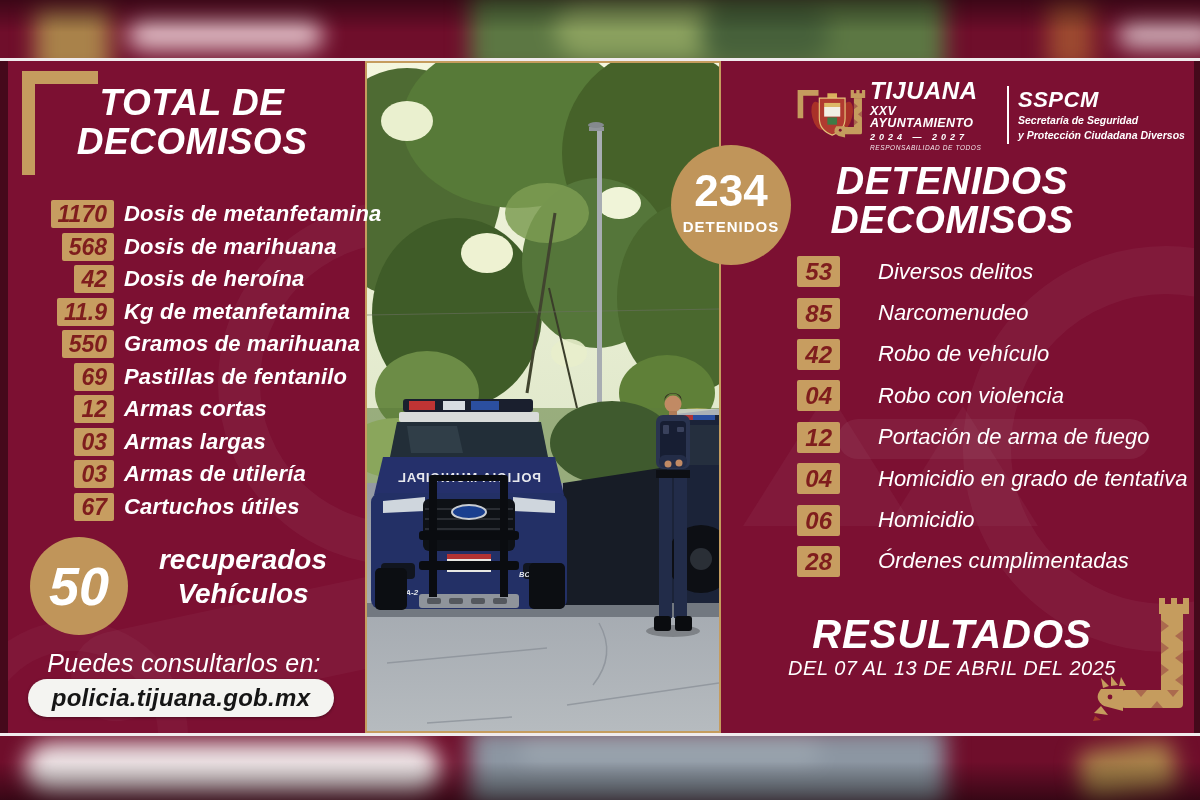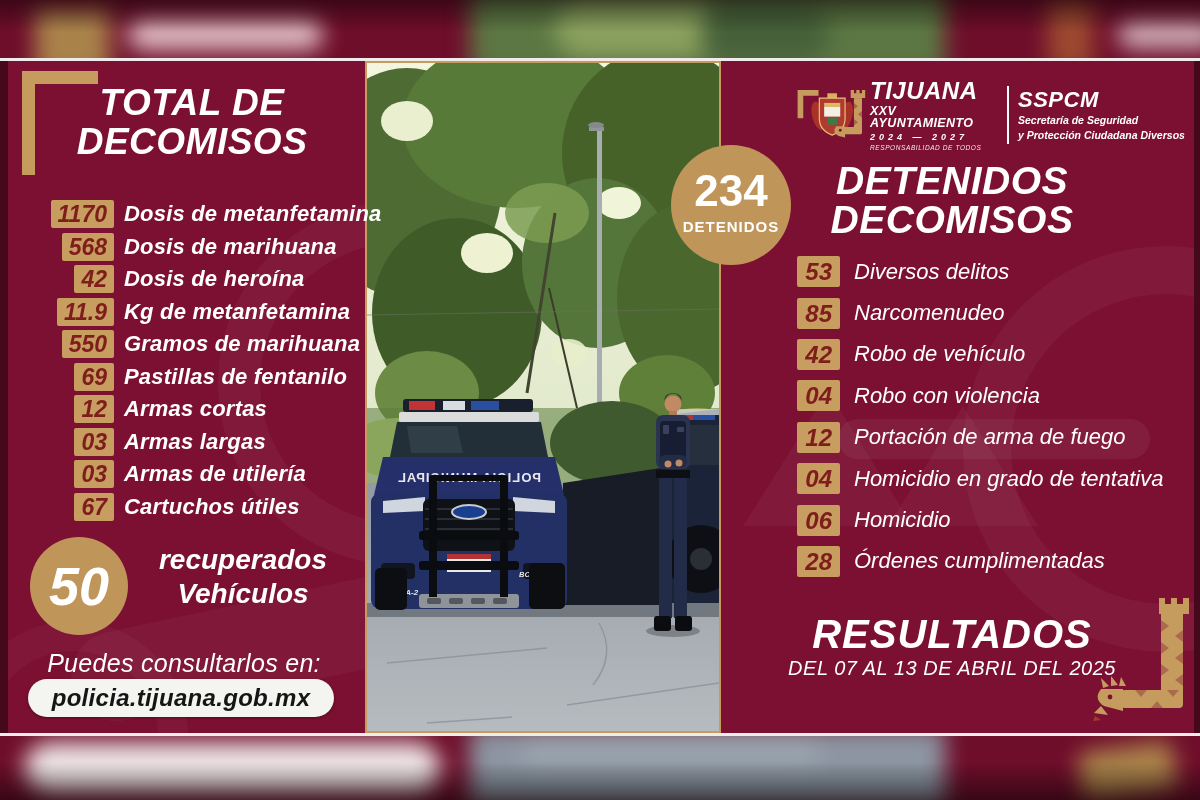--- a/index.html
+++ b/index.html
@@ -76,21 +76,21 @@
   
   #badge-234{position:absolute;left:663px;top:84px;width:120px;height:120px;border-radius:50%;
     background:#c0955a;text-align:center;z-index:4;}
   #badge-234 .num{font-size:44px;font-weight:bold;line-height:50px;margin-top:21px;}
   #badge-234 .lbl{font-size:15px;font-weight:bold;letter-spacing:1px;margin-top:2px;}
 
   
   #right-title{position:absolute;left:740px;top:100px;width:408px;text-align:center;
     font-weight:bold;font-size:39px;line-height:39px;letter-spacing:.5px;z-index:3;}
   #right-list{position:absolute;left:780px;top:190px;width:400px;z-index:3;}
-  .drow{display:flex;align-items:center;height:41.4px;}
+  .drow{display:flex;align-items:center;height:41.4px;gap:24px;}
   .drow .badge-cell{width:52px;}
   .drow .gbadge{font-size:24px;line-height:27px;padding:2px 8px;}
   .drow .rlabel{margin-left:14px;font-size:22px;}
   #results-title{position:absolute;left:740px;top:551px;width:408px;text-align:center;
     font-weight:bold;font-size:40px;letter-spacing:1px;z-index:3;}
   #results-period{position:absolute;left:740px;top:596px;width:408px;text-align:center;
     font-size:20px;letter-spacing:.5px;z-index:3;}
   #serpent{position:absolute;left:1085px;top:535px;z-index:3;}
 </style>
 </head>

